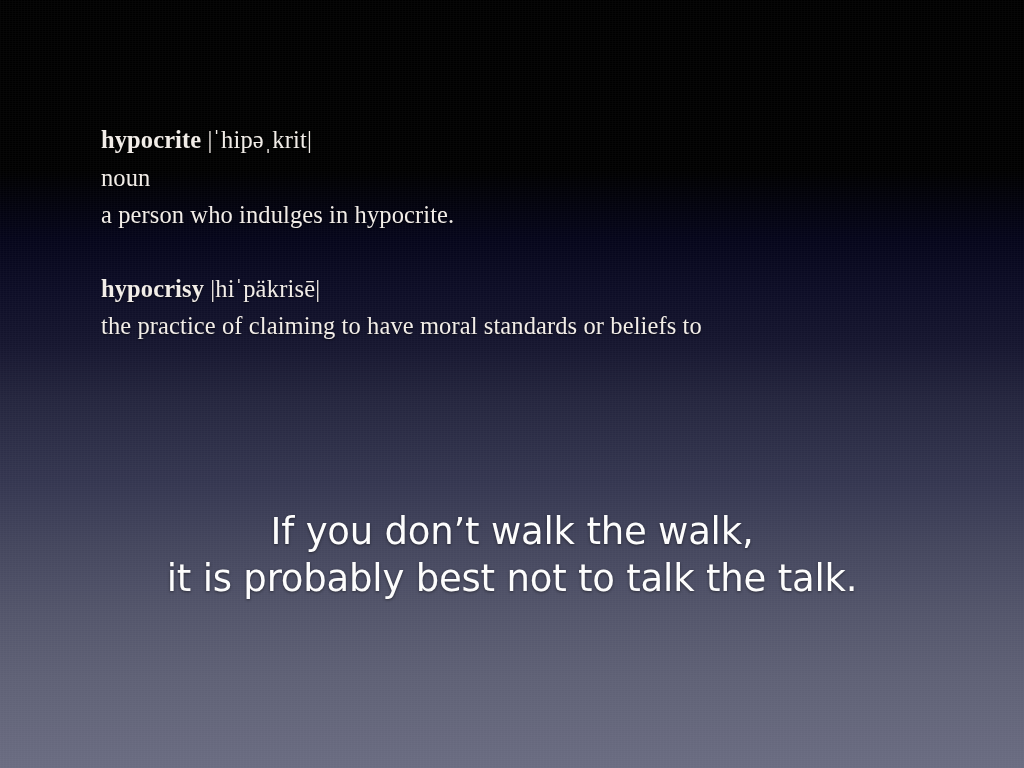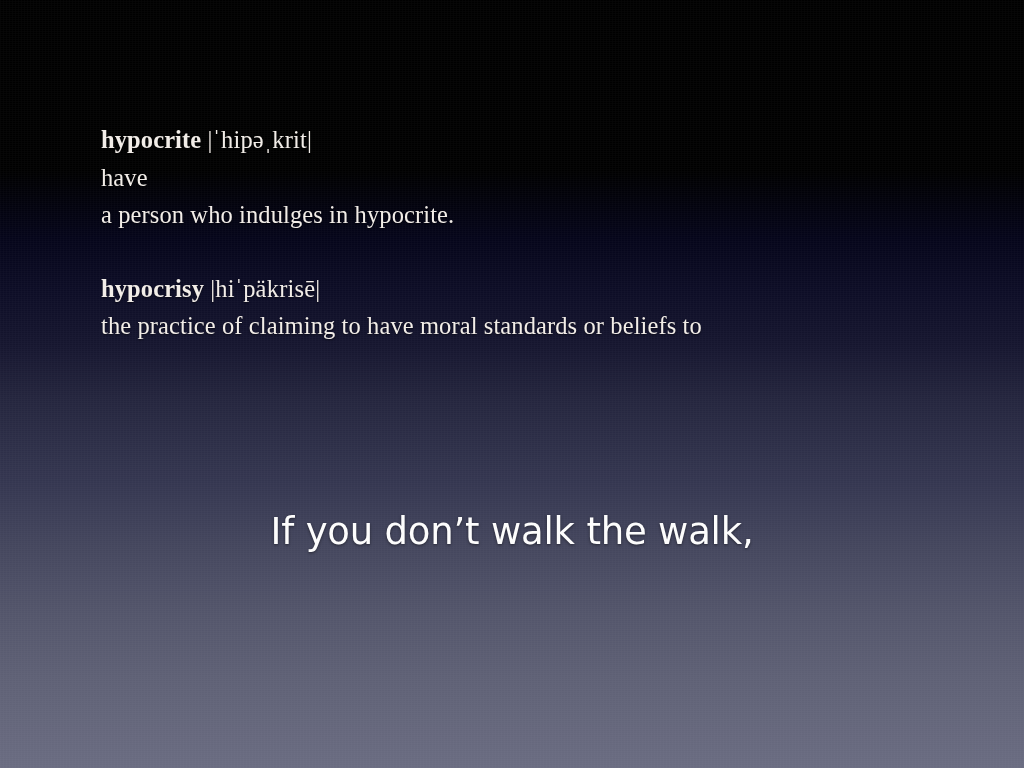--- a/index.html
+++ b/index.html
@@ -99,30 +99,31 @@
 <div id="slide">
 
   <div id="grain"></div>
 
   <div id="dictionary">
 
     <div class="entry">
       <div class="entry-line">
         <span class="headword">hypocrite</span><span>&nbsp;</span><span class="pron">|ˈhipəˌkrit|</span>
       </div>
-      <div class="entry-line">have</div>
+      <div class="entry-line">noun</div>
       <div class="entry-line def-line">a person who indulges in hypocrite.</div>
     </div>
 
     <div class="entry">
       <div class="entry-line">
         <span class="headword">hypocrisy</span><span>&nbsp;</span><span class="pron">|hiˈpäkrisē|</span>
       </div>
       <div class="entry-line def-line">the practice of claiming to have moral standards or beliefs to</div>
     </div>
 
   </div>
 
   <div id="quote">
     <span class="quote-line">If you don’t walk the walk,</span>
+    <span class="quote-line">it is probably best not to talk the talk.</span>
   </div>
 
 </div>
 
 </body></html>

